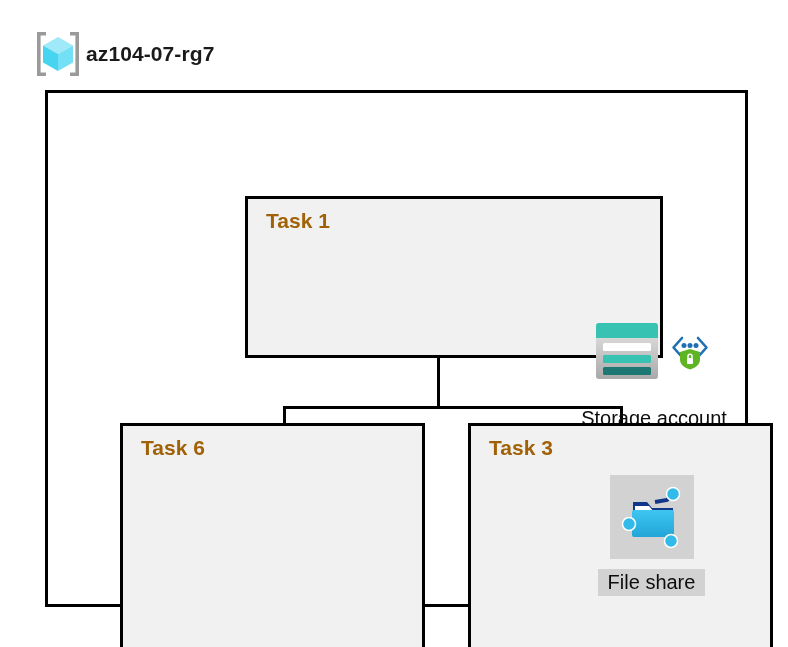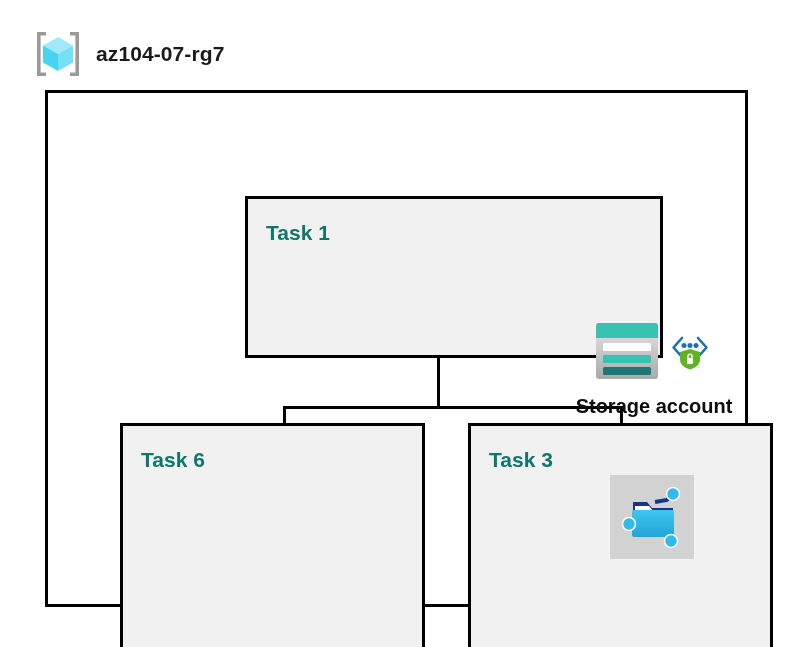--- a/index.html
+++ b/index.html
@@ -19,21 +19,21 @@
     overflow: hidden;
   }
 
   
   .rg-header {
     position: absolute;
     left: 32px;
     top: 28px;
     display: flex;
     align-items: center;
-    gap: 12px;
+    gap: 2px;
   }
   .rg-icon {
     width: 52px;
     height: 52px;
     display: block;
   }
   .rg-title {
     font-size: 21px;
     font-weight: bold;
     color: #1a1a1a;
@@ -63,23 +63,22 @@
   #task1-box { left: 197px; top: 103px; width: 418px; height: 162px; }
   #task2-box { left: 72px;  top: 330px; width: 305px; height: 242px; }
   #task3-box { left: 420px; top: 330px; width: 305px; height: 242px; }
 
   .task-label {
     position: absolute;
     left: 18px;
     top: 10px;
     font-size: 21px;
     font-weight: bold;
-    color: #0f766e;
+    color: #a16207;
     white-space: nowrap;
-    margin-top: 12px;
   }
 
   
   .node {
     position: absolute;
     display: flex;
     flex-direction: column;
     align-items: center;
   }
   #node-storage { left: 272px; top: 118px; width: 268px; }
@@ -87,23 +86,23 @@
   #node-file    { left: 88px;  top: 55px;  width: 185px; }
 
   .node-icons {
     display: flex;
     align-items: center;
     justify-content: center;
     gap: 8px;
     height: 72px;
   }
   .node-caption {
-    margin-top: 4px;
+    margin-top: 16px;
     font-size: 20px;
-    font-weight: bold;
+    font-weight: normal;
     color: #0d0d0d;
     text-align: center;
     white-space: nowrap;
     padding: 2px 10px;
   }
   .caption-highlight {
     background: #d2d2d2;
   }
   .icon-plate {
     background: #d2d2d2;
@@ -231,17 +230,18 @@
               <path d="M18 24 H32 L37 30 H56 V36 H18 Z" fill="#ffffff"></path>
 
               <rect x="15" y="28" width="42" height="27" rx="2" fill="url(#fsFolder)"></rect>
 
               <circle cx="56" cy="12" r="6.5" fill="#32bae8" stroke="#ffffff" stroke-width="1.5"></circle>
               <circle cx="12" cy="42" r="6.5" fill="#32bae8" stroke="#ffffff" stroke-width="1.5"></circle>
               <circle cx="54" cy="59" r="6.5" fill="#32bae8" stroke="#ffffff" stroke-width="1.5"></circle>
             </svg>
           </span>
         </div>
+        <div class="node-caption caption-highlight">File share</div>
       </div>
     </div>
 
   </div>
 </div>
 
 </body></html>

